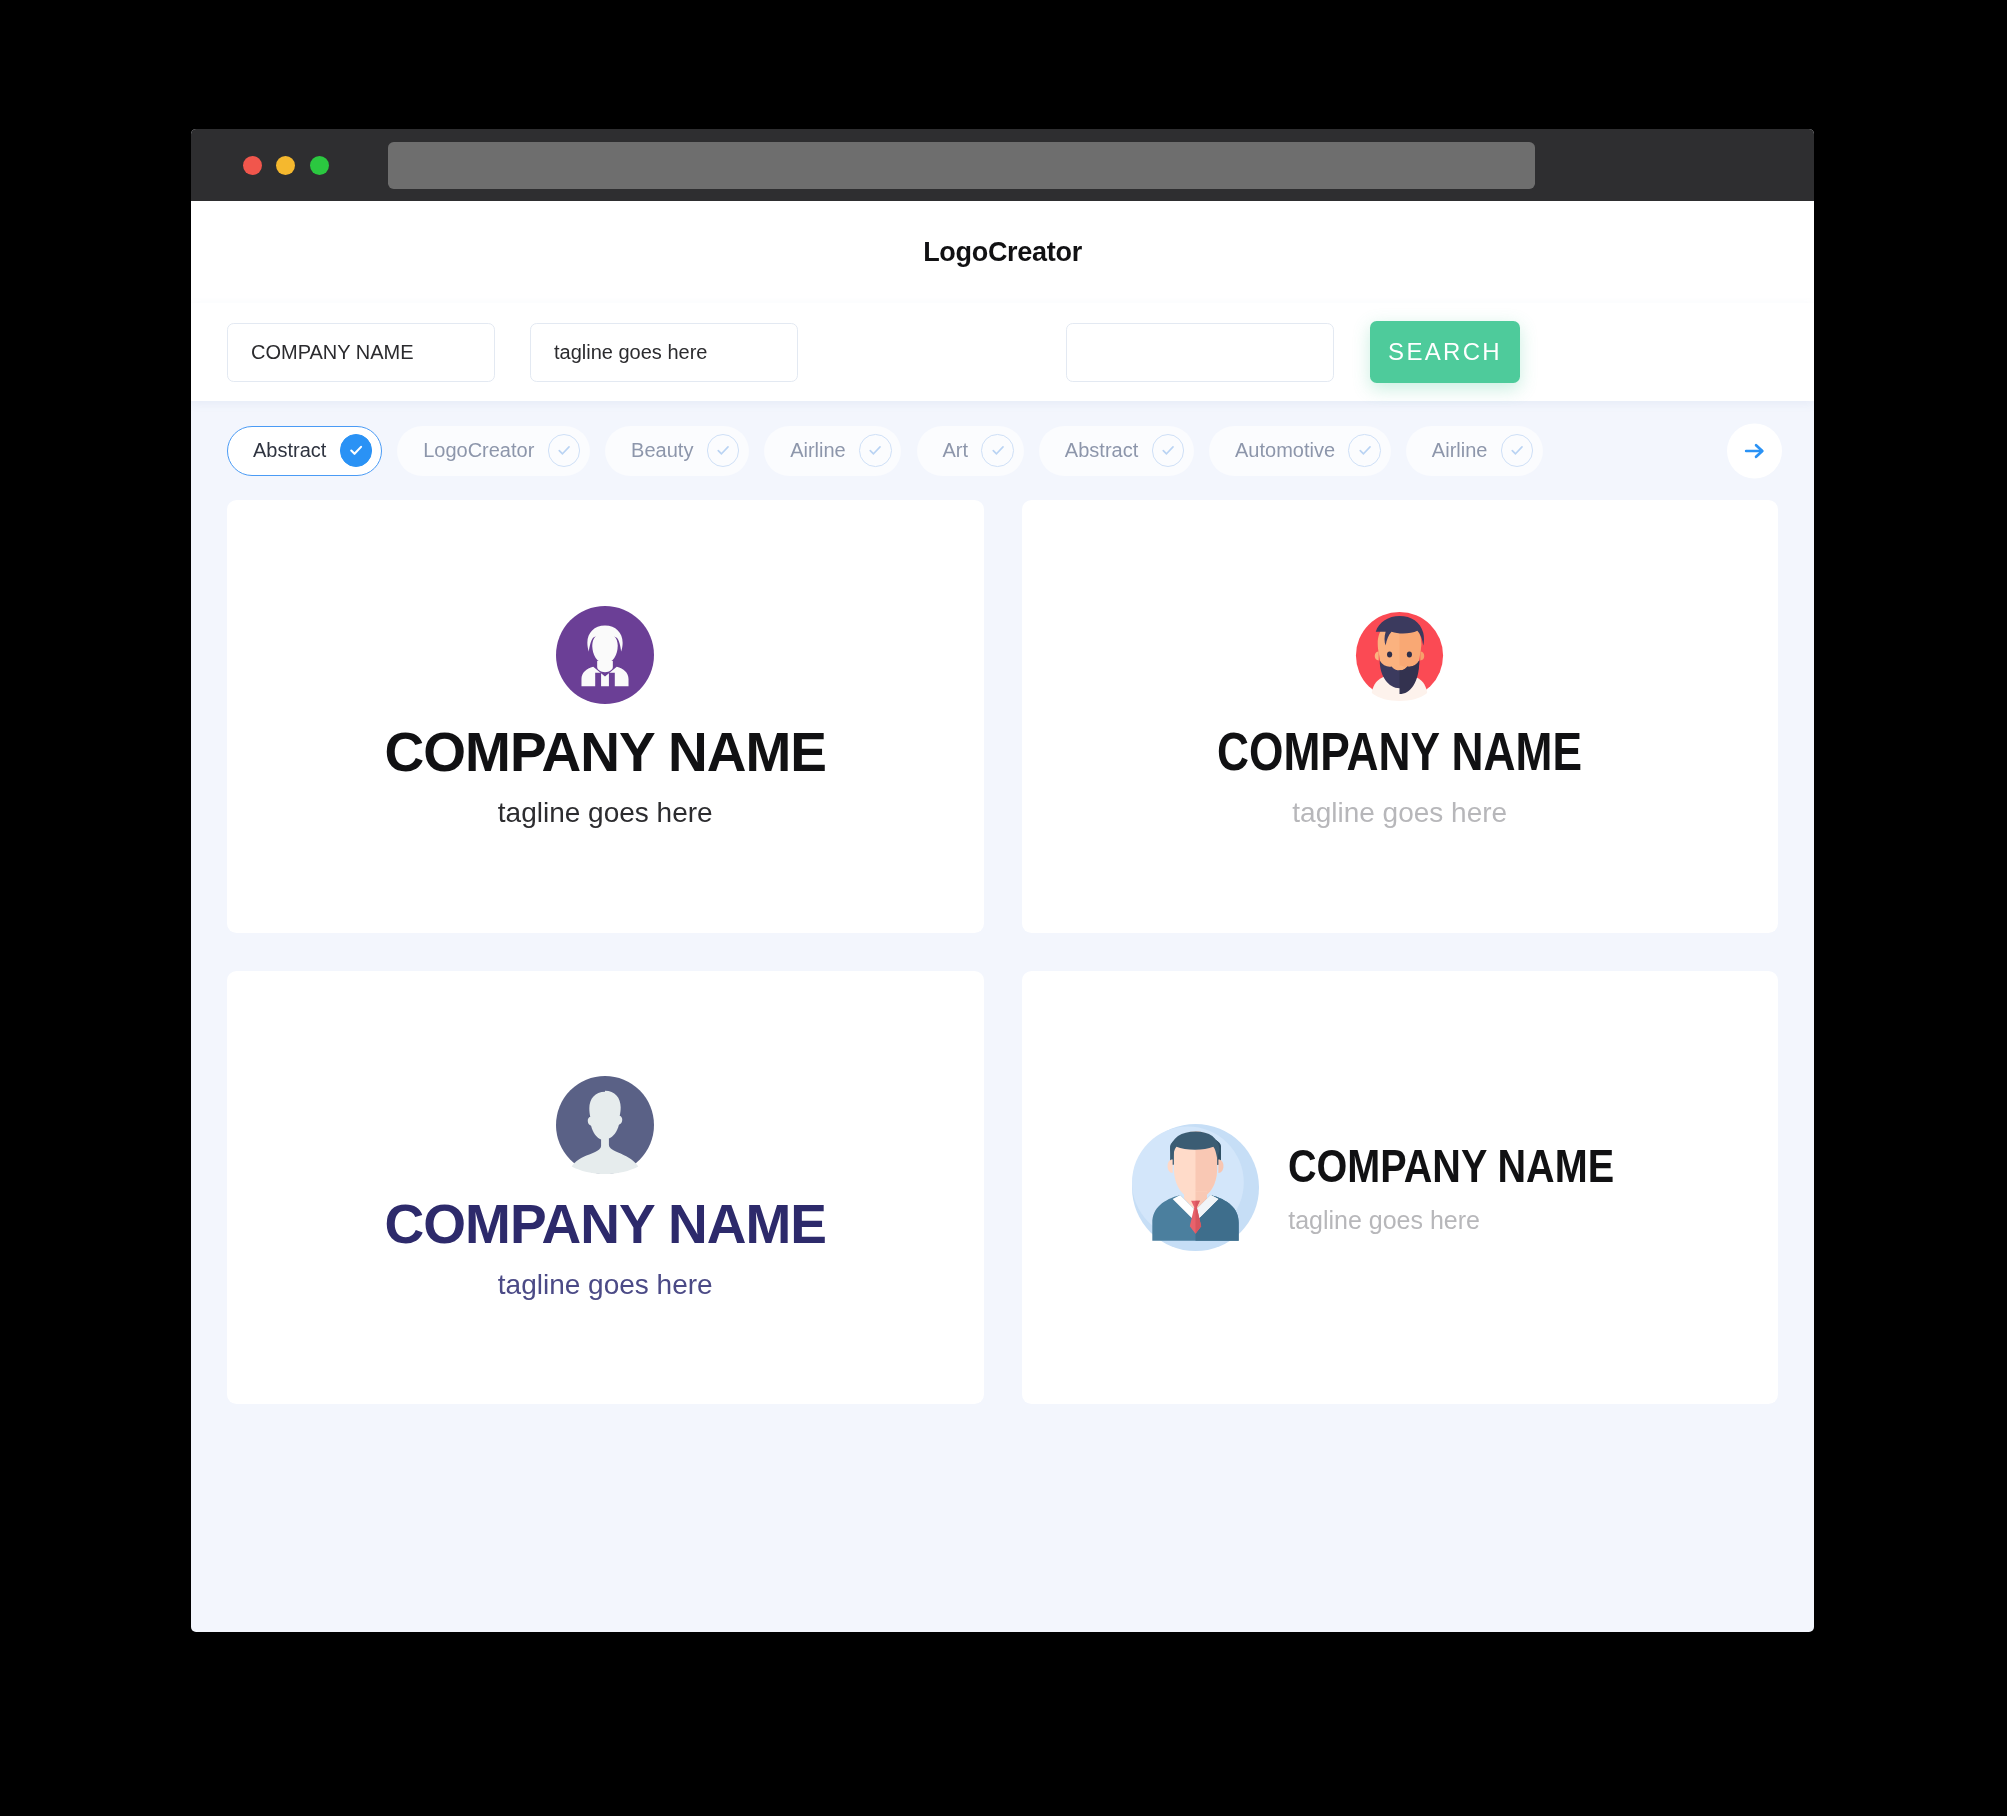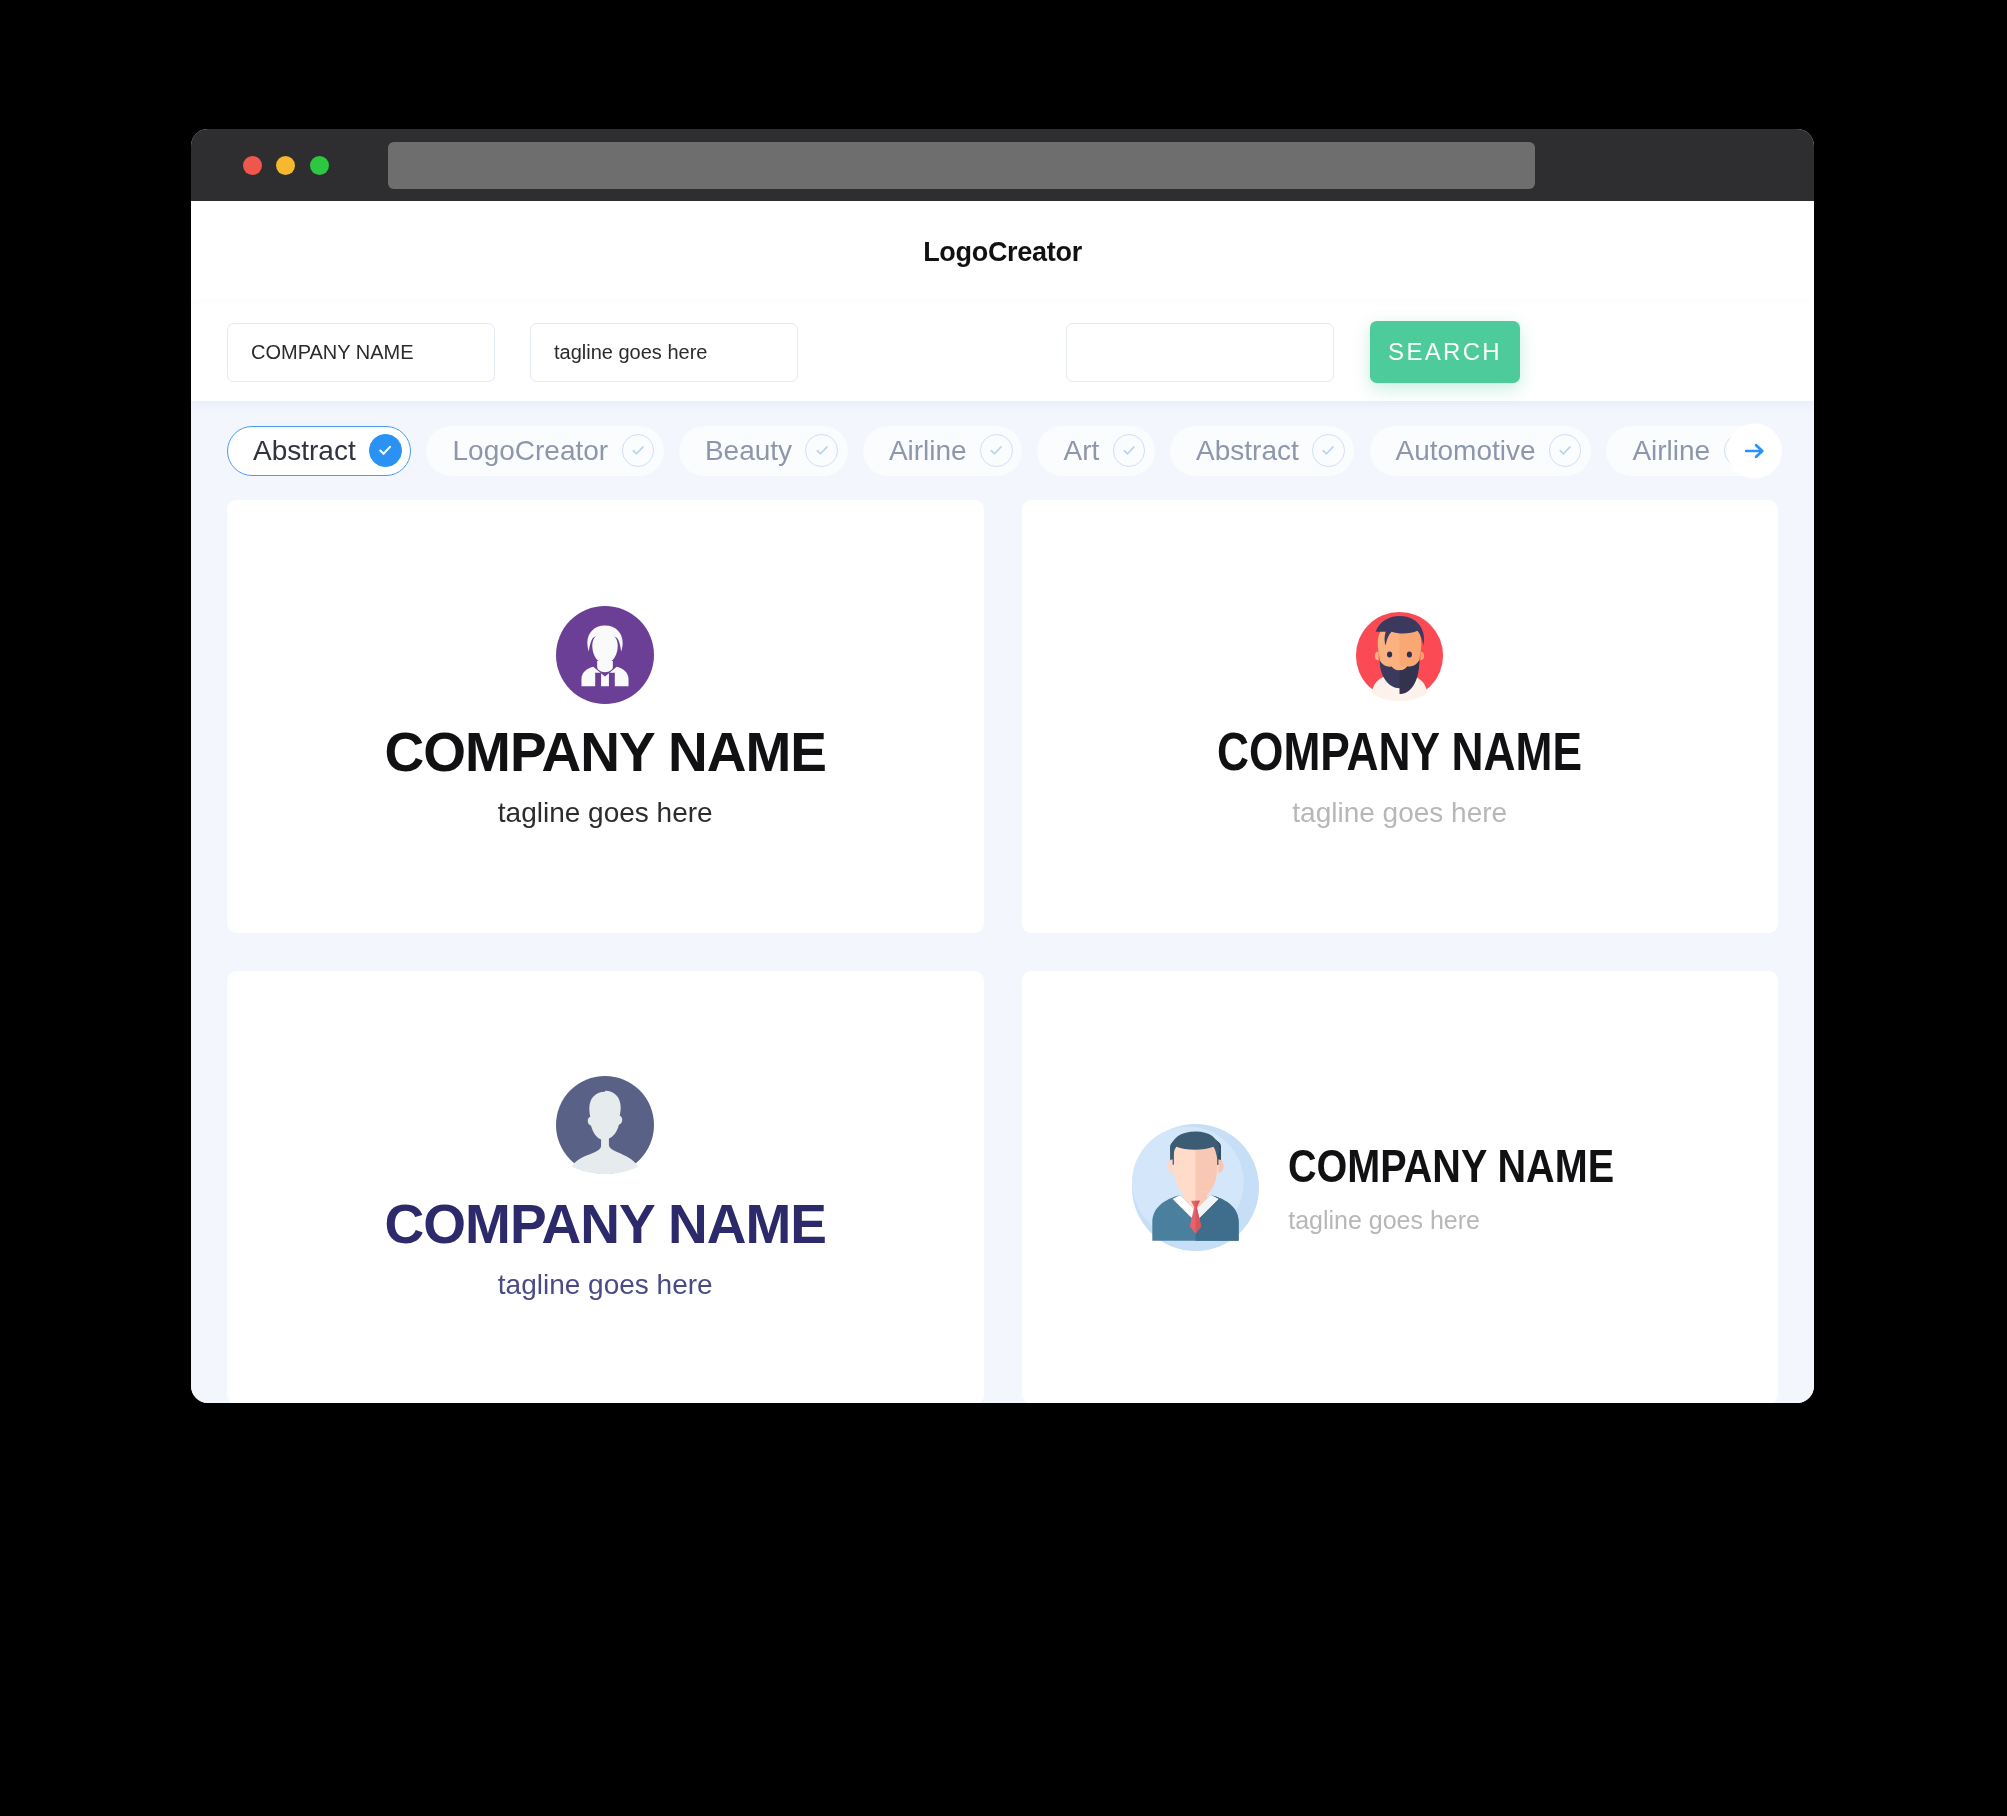--- a/index.html
+++ b/index.html
@@ -11,22 +11,22 @@
     font-family: "Liberation Sans", sans-serif;
     overflow: hidden;
   }
 
   
   #browser-window {
     position: absolute;
     left: 191px;
     top: 129px;
     width: 1623px;
-    height: 1274px;
-    border-radius: 17px;
+    height: 1503px;
+    border-radius: 5px;
     overflow: hidden;
     background: #f3f6fd;
     box-shadow: 0 17px 57px rgba(0,0,0,0.35);
   }
 
   #title-bar {
     height: 72px;
     background: #2e2e30;
     display: flex;
     align-items: center;
@@ -120,21 +120,21 @@
     display: flex;
     align-items: center;
     padding: 0 8.6px 0 25px;
     margin-right: 15.3px;
     flex: 0 0 auto;
     border: 1px solid transparent;
     cursor: pointer;
   }
   .pill.dim { background: rgba(255,255,255,0.62); }
   .pill-label {
-    font-size: 28px;
+    font-size: 20px;
     color: #8d96ab;
     margin-right: 13.4px;
     white-space: nowrap;
   }
   .pill.selected { border-color: #4a9bf5; background: #ffffff; }
   .pill.selected .pill-label { color: #2f3440; }
   .check-circle {
     width: 32.5px; height: 32.5px; border-radius: 50%;
     border: 1.4px solid #cfe0f7;
     display: flex; align-items: center; justify-content: center;

